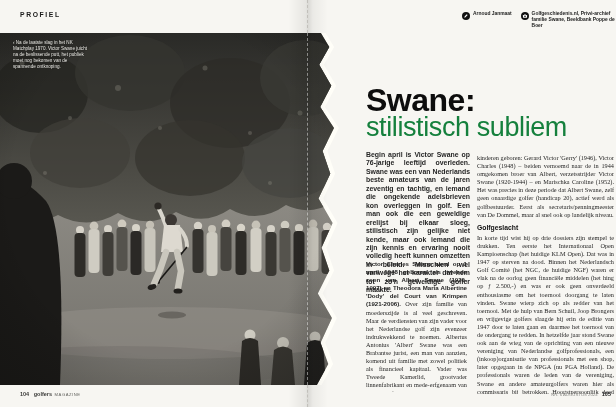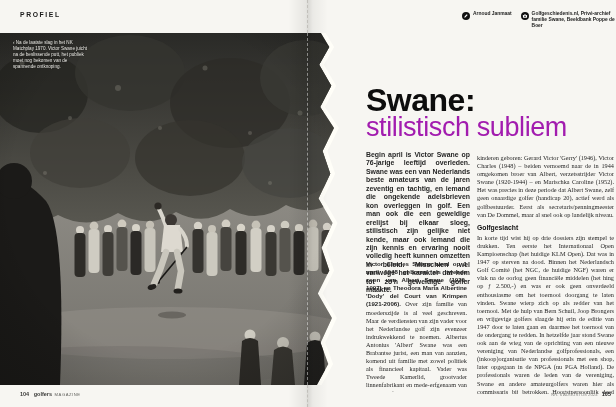--- a/index.html
+++ b/index.html
@@ -28,21 +28,21 @@
   .fold-mid{top:33px;height:352px;border-left:1px dashed rgba(255,255,255,.45);}
   .fold-bot{top:385px;height:22px;border-left:1px dashed #c2c0bb;}
   
   .byline{position:absolute;left:462px;top:11px;display:flex;gap:9px;z-index:3;}
   .byline .unit{display:flex;gap:3px;}
   .byline svg{width:8px;height:8px;flex:0 0 auto;margin-top:.5px;}
   .byline .author{font-size:4.9px;font-weight:bold;line-height:6px;white-space:nowrap;}
   .byline .credits{font-size:4.9px;line-height:6px;width:92px;font-weight:bold;color:#222;}
   .title{position:absolute;left:366px;top:86px;z-index:3;}
   .title .t1{font-size:32px;line-height:28px;font-weight:bold;letter-spacing:-.5px;color:#0d0d0d;}
-  .title .t2{font-size:27px;line-height:27px;font-weight:400;letter-spacing:-.4px;color:#a21caf;}
+  .title .t2{font-size:27px;line-height:27px;font-weight:400;letter-spacing:-.4px;color:#15803d;}
   .intro{position:absolute;left:366px;top:151px;width:104px;font-size:6.9px;line-height:8.45px;
           font-weight:bold;color:#262626;text-align:justify;z-index:3;}
   .bio{position:absolute;left:366px;top:260px;width:101px;height:132px;overflow:hidden;z-index:3;
           font-family:"Liberation Serif",serif;font-size:6.25px;line-height:8.1px;color:#1f1f1f;text-align:justify;}
   .bio b{font-family:"Liberation Sans",sans-serif;font-size:6.1px;font-weight:bold;}
   .col2{position:absolute;left:477px;top:154px;width:137px;height:240px;overflow:hidden;z-index:3;
           font-family:"Liberation Serif",serif;font-size:6.25px;line-height:8.1px;color:#1f1f1f;text-align:justify;}
   .col2 p{margin:0;}
   .col2 .subhead{font-family:"Liberation Sans",sans-serif;font-size:6.8px;font-weight:bold;
           margin:5px 0 2px;color:#111;text-align:left;}

